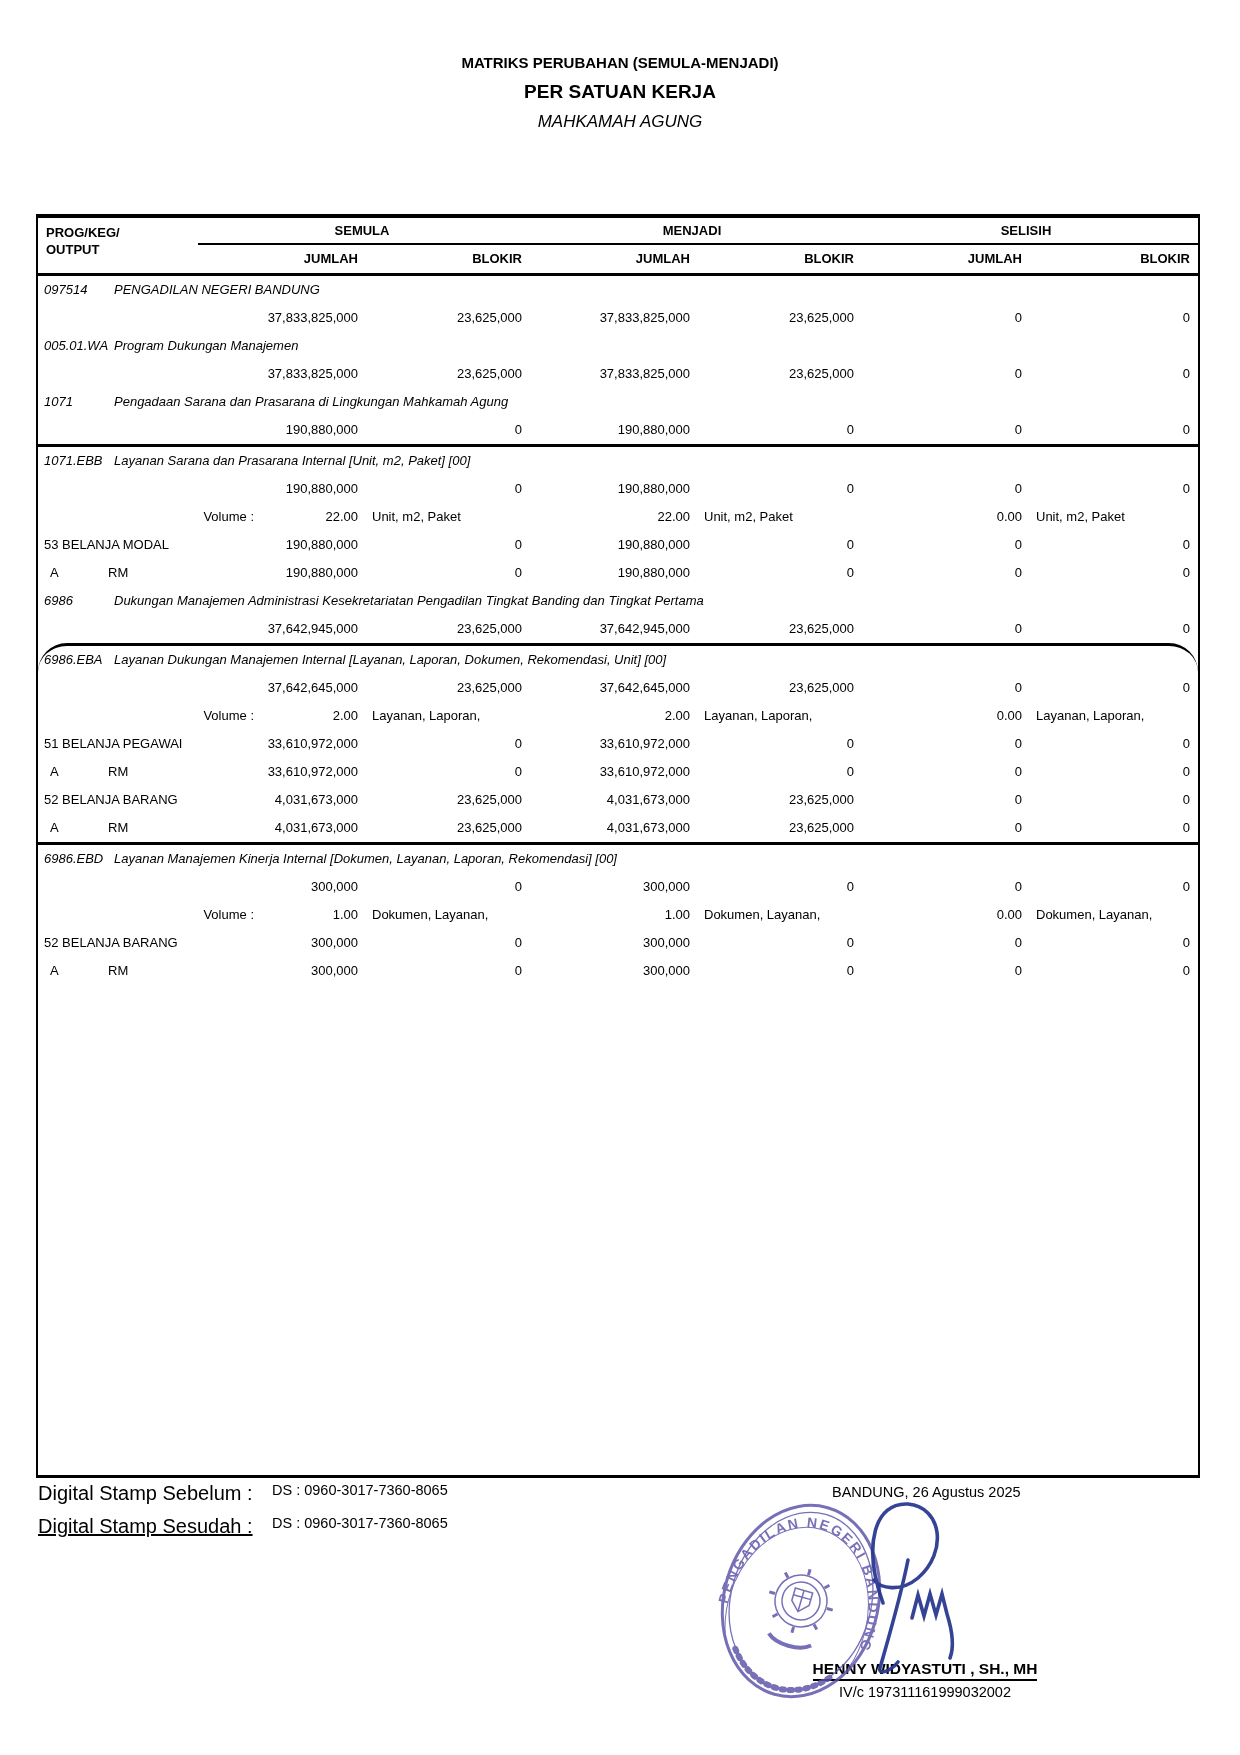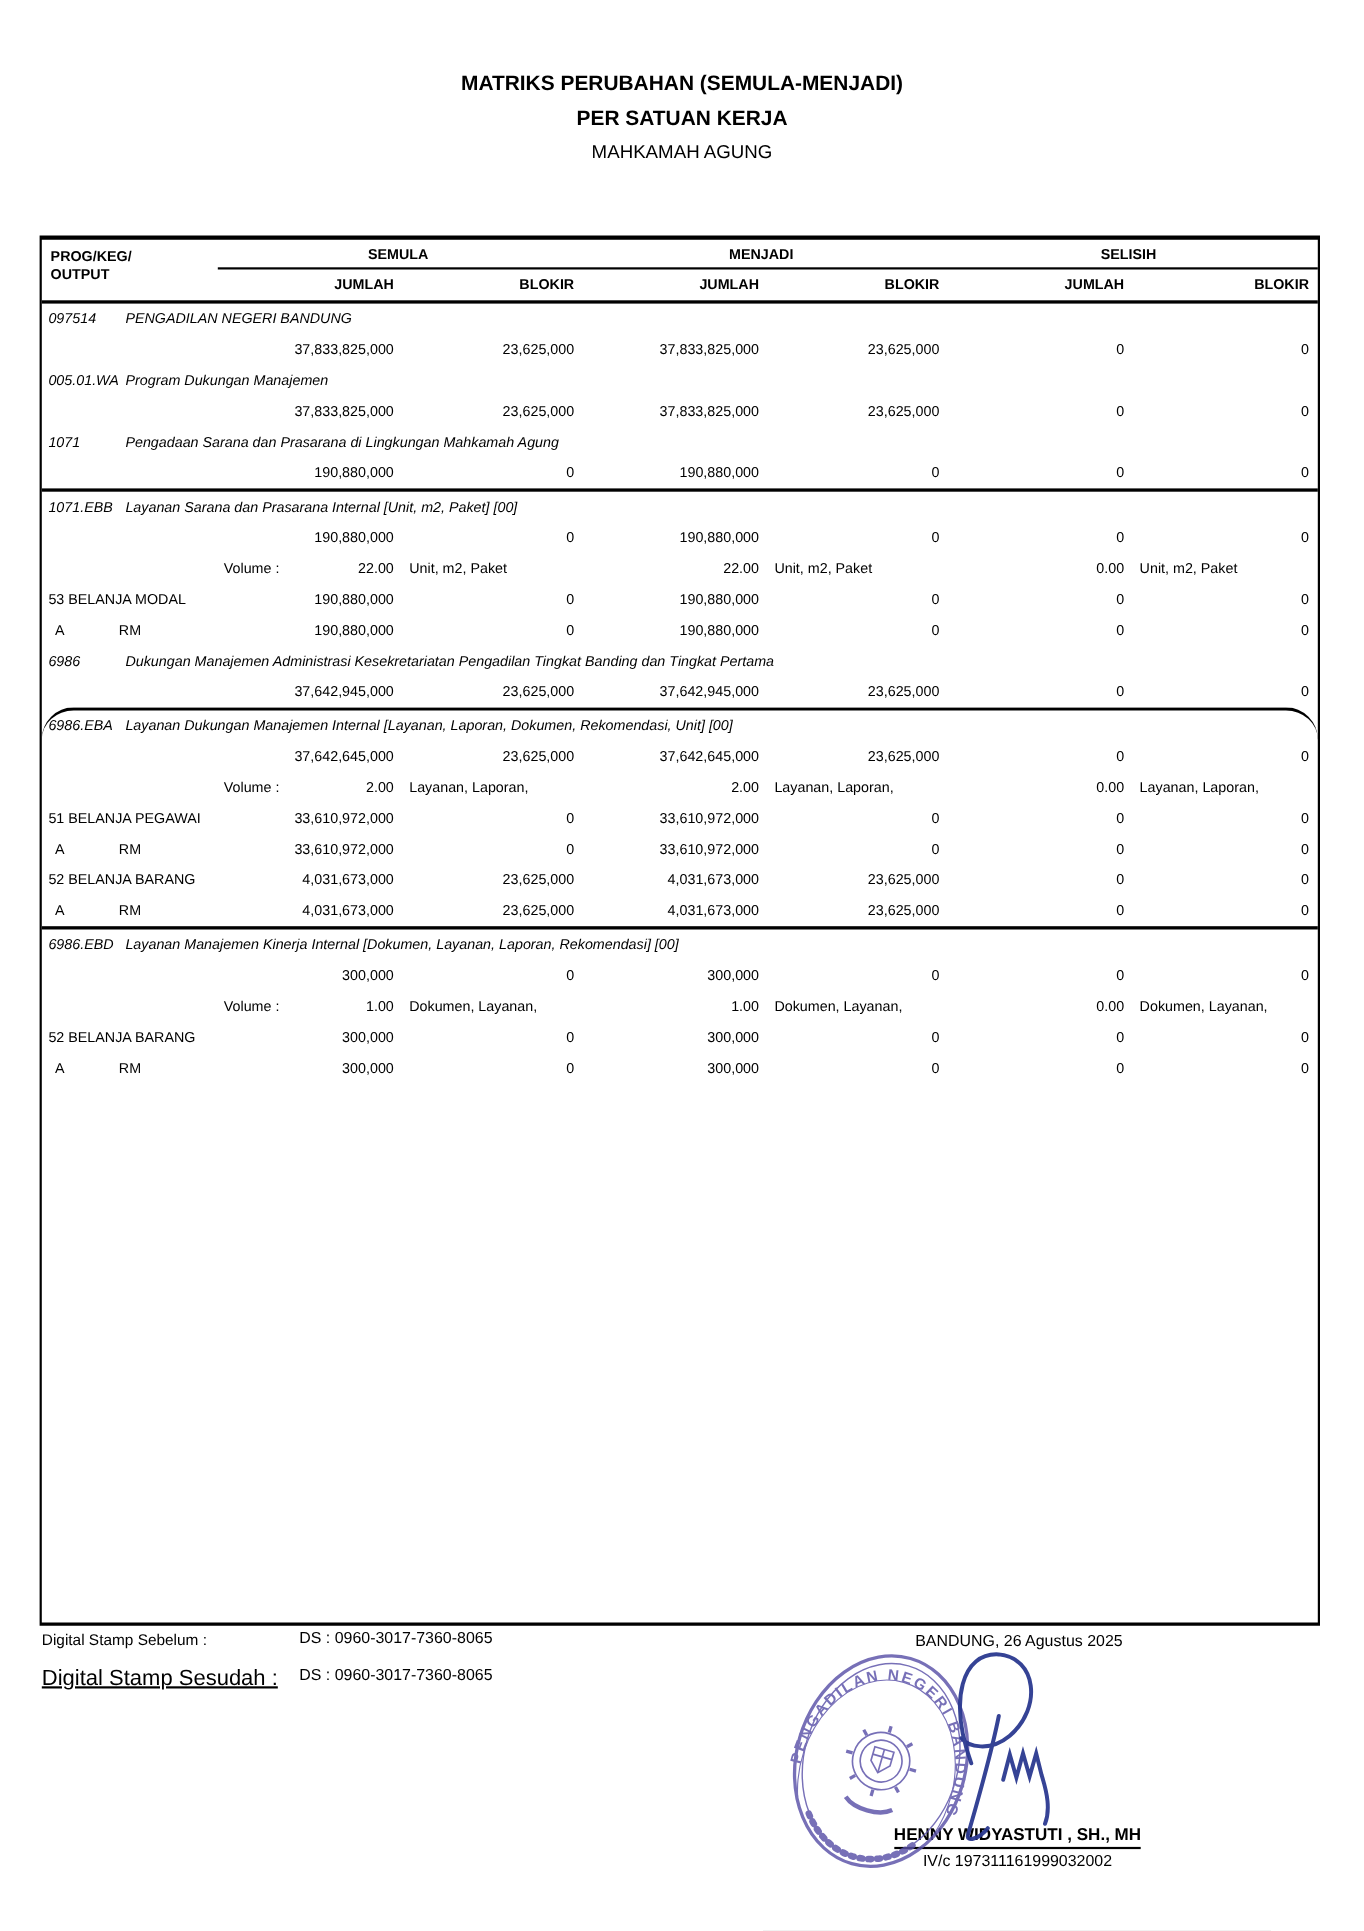--- a/index.html
+++ b/index.html
@@ -2,23 +2,23 @@
 <html><head>
 <meta charset="utf-8">
 <style>
   html,body{margin:0;padding:0;background:#e8e8e8;}
   .page{
     position:relative;width:1240px;height:1755px;background:#ffffff;
     font-family:"Liberation Sans", sans-serif;color:#000;overflow:hidden;margin:0 auto;
   }
   
   .titles{position:absolute;top:54px;left:0;width:100%;text-align:center;}
-  .t1{font-size:19px;font-weight:bold;margin:12px 0 10px 0;}
+  .t1{font-size:15px;font-weight:bold;margin:0 0 10px 0;}
   .t2{font-size:19px;font-weight:bold;margin:0 0 9px 0;}
-  .t3{font-size:17px;margin:0 0 8px 0;}
+  .t3{font-size:17px;margin:0 0 8px 0;font-style:italic;}
   .t4{font-size:17px;margin:0;}
   
   .mtable{
     position:absolute;left:36px;top:214px;width:1164px;height:1264px;
     border:2px solid #000;border-top:4px solid #000;border-bottom:3px solid #000;
     box-sizing:border-box;display:flex;flex-direction:column;font-size:13px;
   }
   .thead{position:relative;height:55px;border-bottom:3px solid #000;flex:0 0 auto;}
   .corner{position:absolute;left:8px;top:6px;font-weight:bold;font-size:13px;line-height:17px;}
   .hgroups{position:absolute;left:0;top:0;right:0;height:26px;display:grid;
@@ -37,21 +37,21 @@
   .grid-vol{display:grid;grid-template-columns:218px 106px 164px 168px 164px 168px 168px;}
   .c{overflow:visible;}
   .num{text-align:right;padding-right:4px;}
   .unit{text-align:left;padding-left:10px;}
   .vlab{text-align:right;padding-right:2px;}
   .lab{padding-left:6px;}
   .r-label{padding-left:6px;font-style:italic;}
   .code{display:inline-block;min-width:64px;margin-right:6px;}
   .subcode{display:inline-block;width:64px;padding-left:6px;box-sizing:border-box;}
   
-  .ds-lab1{position:absolute;left:38px;top:1482px;font-size:14px;}
+  .ds-lab1{position:absolute;left:38px;top:1482px;font-size:20px;}
   .ds-val1{position:absolute;left:272px;top:1482px;font-size:14.5px;}
   .ds-lab2{position:absolute;left:38px;top:1515px;font-size:20px;text-decoration:underline;}
   .ds-val2{position:absolute;left:272px;top:1515px;font-size:14.5px;}
   .place-date{position:absolute;left:820px;top:1484px;font-size:14.5px;margin-left:12px;}
   .signer-name{position:absolute;left:735px;top:1660px;width:380px;text-align:center;
                font-size:15.5px;font-weight:bold;}
   .signer-name span{display:inline-block;border-bottom:2px solid #000;padding-bottom:1px;}
   .signer-id{position:absolute;left:735px;top:1684px;width:380px;text-align:center;font-size:14.5px;}
   .sig-overlay{position:absolute;left:640px;top:1465px;width:430px;height:295px;pointer-events:none;}
 </style>

